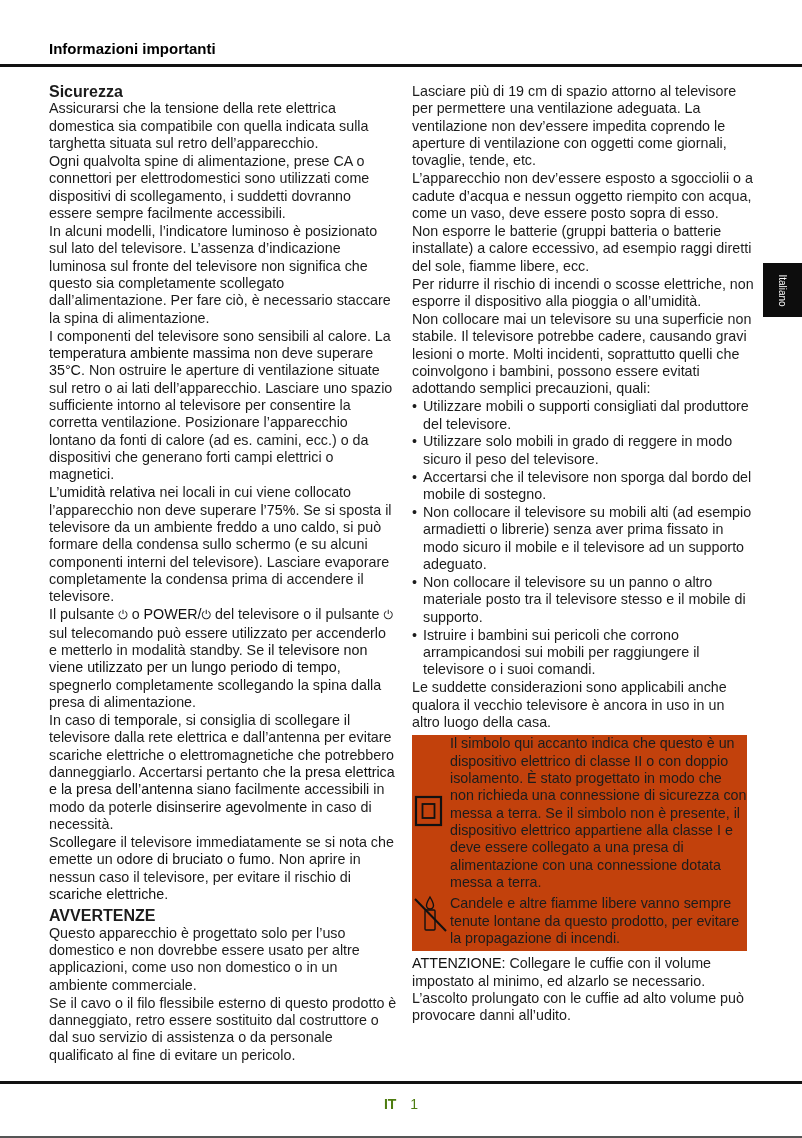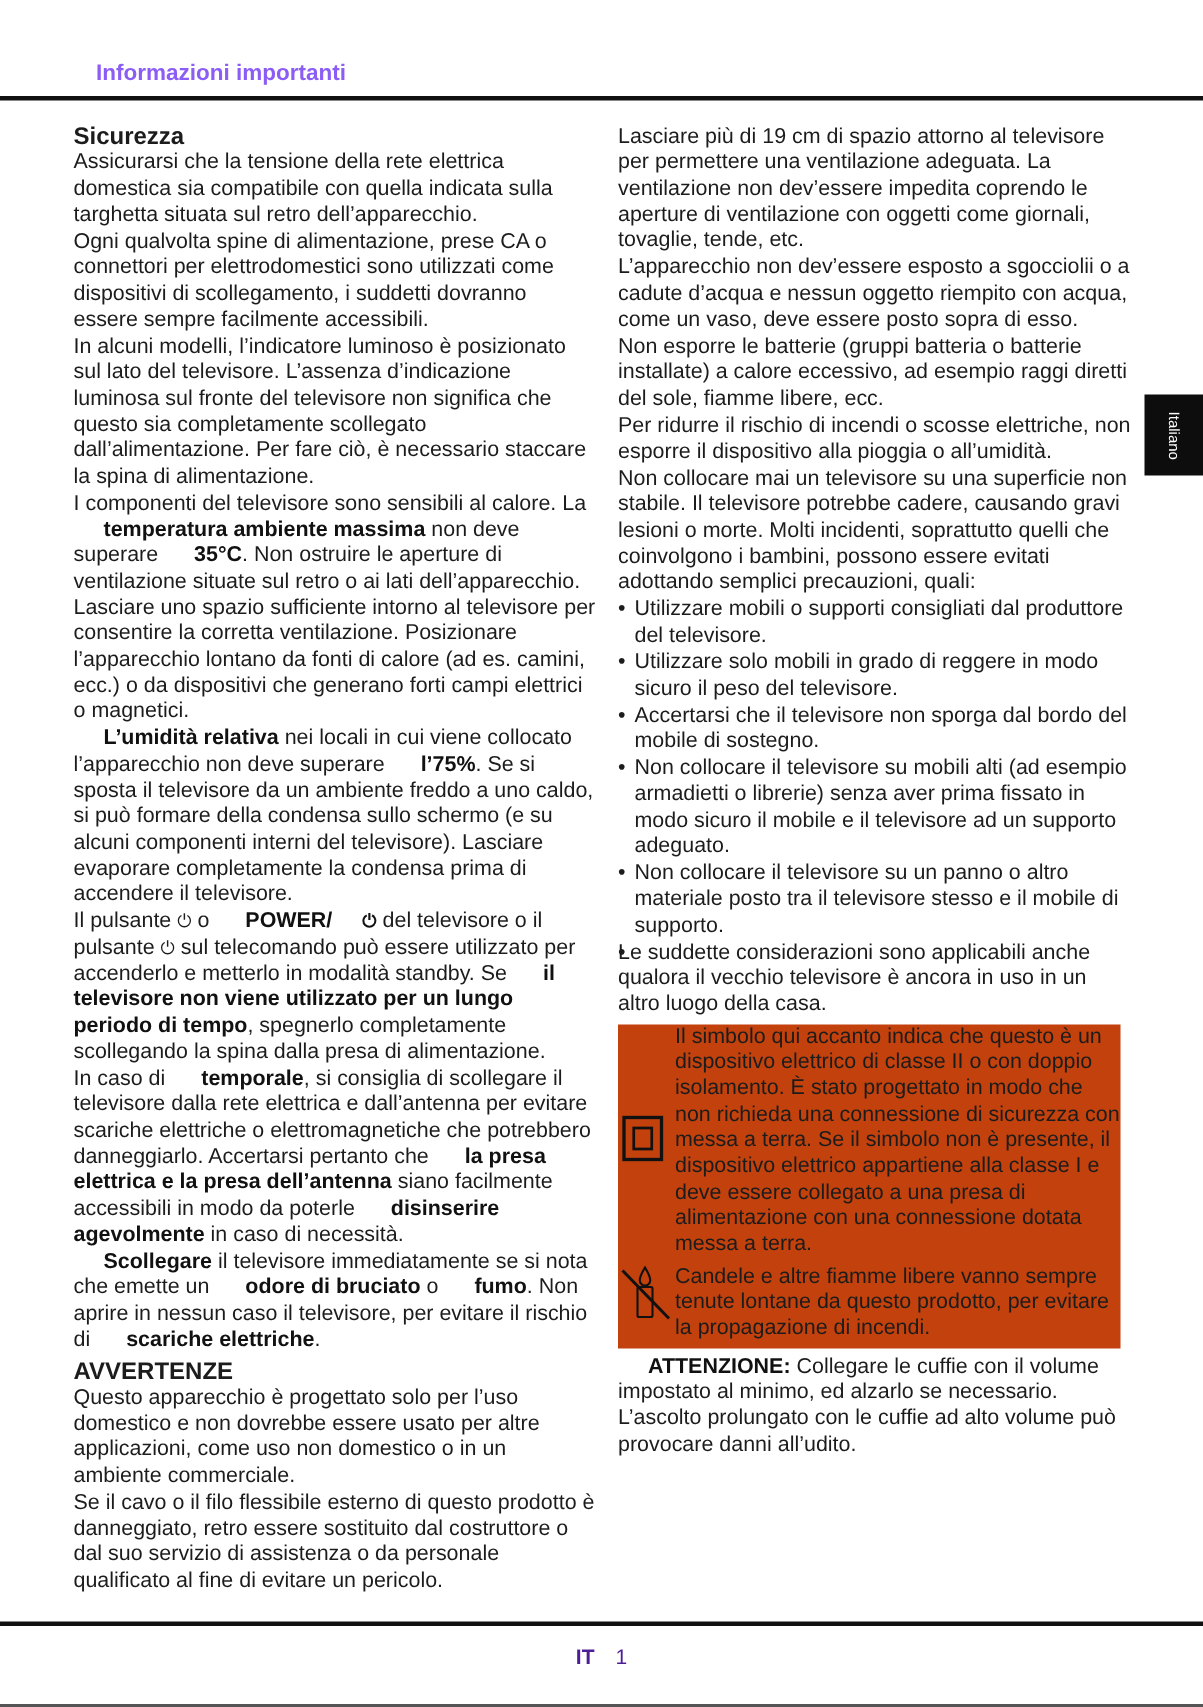--- a/index.html
+++ b/index.html
@@ -2,36 +2,36 @@
 <html><head>
 <meta charset="utf-8">
 <style>
   html, body { margin:0; padding:0; }
   body {
     width:802px; height:1138px; position:relative; overflow:hidden;
     background:#ffffff; color:#1a1a1a;
     font-family:"Liberation Sans", sans-serif;
   }
   .hdr-title {
-    position:absolute; left:64px; top:40px;
-    font-size:15px; font-weight:bold; color:#8b5cf6;
+    position:absolute; left:49px; top:40px;
+    font-size:15px; font-weight:bold; color:#000000;
   }
   .hdr-rule {
     position:absolute; left:0; top:64px; width:802px; height:3px; background:#111;
   }
   .col {
     position:absolute; top:83px;
     font-size:14.3px; line-height:17.35px; color:#1c1c1c;
   }
   .col.left { left:49px; width:348px; }
   .col.right { left:412px; width:342px; }
   .col p { margin:0 0 0.6px 0; }
   .col h3 { margin:0; font-size:16px; line-height:17.35px; font-weight:bold; }
   .col h3.avv { margin-top:4px; }
-  b { font-weight:bold; color:#111;margin-left:20px; }
+  b { font-weight:normal; color:#111; }
   ul.bullets { list-style:none; margin:0; padding:0; }
   ul.bullets li { position:relative; padding-left:11px; margin-bottom:0.6px; }
   ul.bullets li .dot { position:absolute; left:0; top:0; }
   .graybox {
     position:relative; margin:4px 0 4px 0; width:335px;
     background:#c2410c; padding:0;
   }
   .sym-row { position:relative; padding-left:38px; }
   .sym-row + .sym-row { margin-top:4px; padding-bottom:4px; }
   .sym-icon { position:absolute; left:2px; }
@@ -41,21 +41,21 @@
     display:flex; align-items:center; justify-content:center;
   }
   .tab span {
     display:block; transform:rotate(90deg); font-size:10px; white-space:nowrap;
   }
   .ftr-rule {
     position:absolute; left:0; top:1081px; width:802px; height:3px; background:#111;
   }
   .ftr {
     position:absolute; top:1096px; left:0; width:802px; text-align:center;
-    font-size:14px; color:#4c1d95;
+    font-size:14px; color:#4d7c0f;
   }
   .ftr .lang { font-weight:bold; margin-right:14px; }
   .ftr .pg { }
   .bottom-line {
     position:absolute; left:0; top:1136px; width:802px; height:2px; background:#555;
   }
 </style>
 </head>
 <body>
 
@@ -86,21 +86,21 @@
   <p>L’apparecchio non dev’essere esposto a sgocciolii o a cadute d’acqua e nessun oggetto riempito con acqua, come un vaso, deve essere posto sopra di esso.</p>
   <p>Non esporre le batterie (gruppi batteria o batterie installate) a calore eccessivo, ad esempio raggi diretti del sole, fiamme libere, ecc.</p>
   <p>Per ridurre il rischio di incendi o scosse elettriche, non esporre il dispositivo alla pioggia o all’umidità.</p>
   <p>Non collocare mai un televisore su una superficie non stabile. Il televisore potrebbe cadere, causando gravi lesioni o morte. Molti incidenti, soprattutto quelli che coinvolgono i bambini, possono essere evitati adottando semplici precauzioni, quali:</p>
   <ul class="bullets">
     <li><span class="dot">•</span><span>Utilizzare mobili o supporti consigliati dal produttore del televisore.</span></li>
     <li><span class="dot">•</span><span>Utilizzare solo mobili in grado di reggere in modo sicuro il peso del televisore.</span></li>
     <li><span class="dot">•</span><span>Accertarsi che il televisore non sporga dal bordo del mobile di sostegno.</span></li>
     <li><span class="dot">•</span><span>Non collocare il televisore su mobili alti (ad esempio armadietti o librerie) senza aver prima fissato in modo sicuro il mobile e il televisore ad un supporto adeguato.</span></li>
     <li><span class="dot">•</span><span>Non collocare il televisore su un panno o altro materiale posto tra il televisore stesso e il mobile di supporto.</span></li>
-    <li><span class="dot">•</span></li>
+    <li><span class="dot">•</span><span>Istruire i bambini sui pericoli che corrono arrampicandosi sui mobili per raggiungere il televisore o i suoi comandi.</span></li>
   </ul>
   <p>Le suddette considerazioni sono applicabili anche qualora il vecchio televisore è ancora in uso in un altro luogo della casa.</p>
 
   <div class="graybox">
     <div class="sym-row">
       <svg class="sym-icon" width="30" height="32" viewBox="0 0 30 32" style="top:60px;">
         <rect x="2" y="2" width="25" height="28" fill="none" stroke="#111" stroke-width="2.2"></rect>
         <rect x="8.5" y="9" width="12" height="14" fill="none" stroke="#111" stroke-width="1.8"></rect>
       </svg>
       <div>Il simbolo qui accanto indica che questo è un dispositivo elettrico di classe II o con doppio isolamento. È stato progettato in modo che non richieda una connessione di sicurezza con messa a terra. Se il simbolo non è presente, il dispositivo elettrico appartiene alla classe I e deve essere collegato a una presa di alimentazione con una connessione dotata messa a terra.</div>

